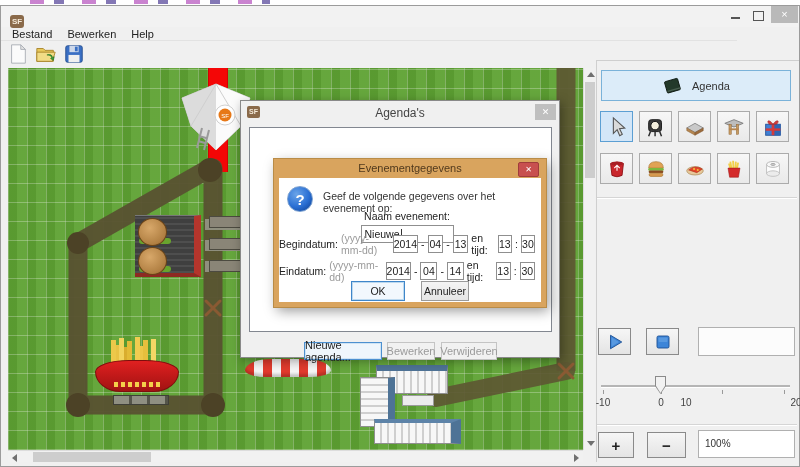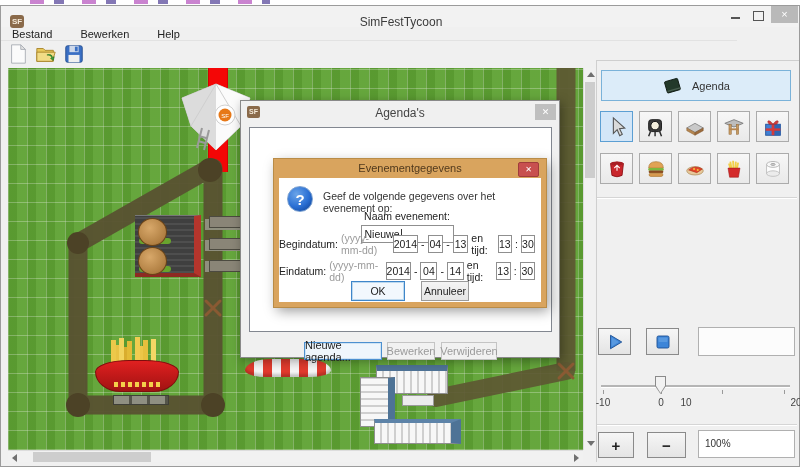--- a/index.html
+++ b/index.html
@@ -13,21 +13,21 @@
   
   .winframe{left:0;top:5px;width:800px;height:462px;background:#f0f0f0;border:1px solid #9b9b9b;}
   .titlebar{left:1px;top:6px;width:798px;height:21px;background:#f2f2f2;}
   .apptitle{left:0;top:9px;width:800px;text-align:center;font-size:12px;color:#3c3c3c;}
   .appicon{left:9px;top:9px;width:14px;height:13px;background:#8a6a4a;border-radius:3px;
     color:#f4e9d8;font-size:8px;font-weight:bold;text-align:center;line-height:13px;}
   .wbtn{top:8px;width:19px;height:14px;color:#444;text-align:center;line-height:13px;font-size:10px;cursor:default;}
   .wmin-glyph{position:absolute;left:5px;top:9px;width:9px;height:2px;background:#555;}
   .wmax-glyph{position:absolute;left:5px;top:3px;width:9px;height:8px;border:1px solid #555;}
   .wclose{left:771px;top:6px;width:27px;height:17px;background:#b9b9b9;color:#fff;font-size:11px;line-height:17px;text-align:center;}
-  .menubar{left:1px;top:27px;width:736px;height:14px;display:flex;gap:16px;padding-left:5px;border-bottom:1px solid #e2e2e2;}
+  .menubar{left:1px;top:27px;width:736px;height:14px;display:flex;gap:3px;padding-left:5px;border-bottom:1px solid #e2e2e2;}
   .menuitem{font-size:11px;color:#222;padding:0 6px;line-height:14px;}
   .toolbar{left:1px;top:41px;width:798px;height:26px;}
   .tbtn{top:42px;width:24px;height:23px;display:flex;align-items:center;justify-content:center;}
   
   .map{left:8px;top:68px;width:575px;height:382px;overflow:hidden;
     background-color:#5ea233;
     background-image:
       repeating-linear-gradient(90deg,rgba(0,0,0,0.05) 0 9px,rgba(255,255,255,0.05) 9px 19px),
       repeating-linear-gradient(0deg,rgba(255,255,255,0.28) 0 1px,transparent 1px 19px),
       repeating-linear-gradient(90deg,rgba(255,255,255,0.28) 0 1px,transparent 1px 19px);}
@@ -135,21 +135,20 @@
 <body>
 
 <div class="abs desktop">
   <div class="abs desktop-marks"></div>
 </div>
 
 <div class="abs winframe"></div>
 
 <div class="abs titlebar">
   <div class="abs appicon">SF</div>
-  <div class="abs apptitle">SimFestTycoon</div>
 </div>
 <div class="abs wbtn" style="left:726px;">
     <span class="wmin-glyph"></span>
   </div>
 <div class="abs wbtn" style="left:748px;">
     <span class="wmax-glyph"></span>
   </div>
 <div class="abs wclose">×</div>
 
 <div class="abs menubar">

